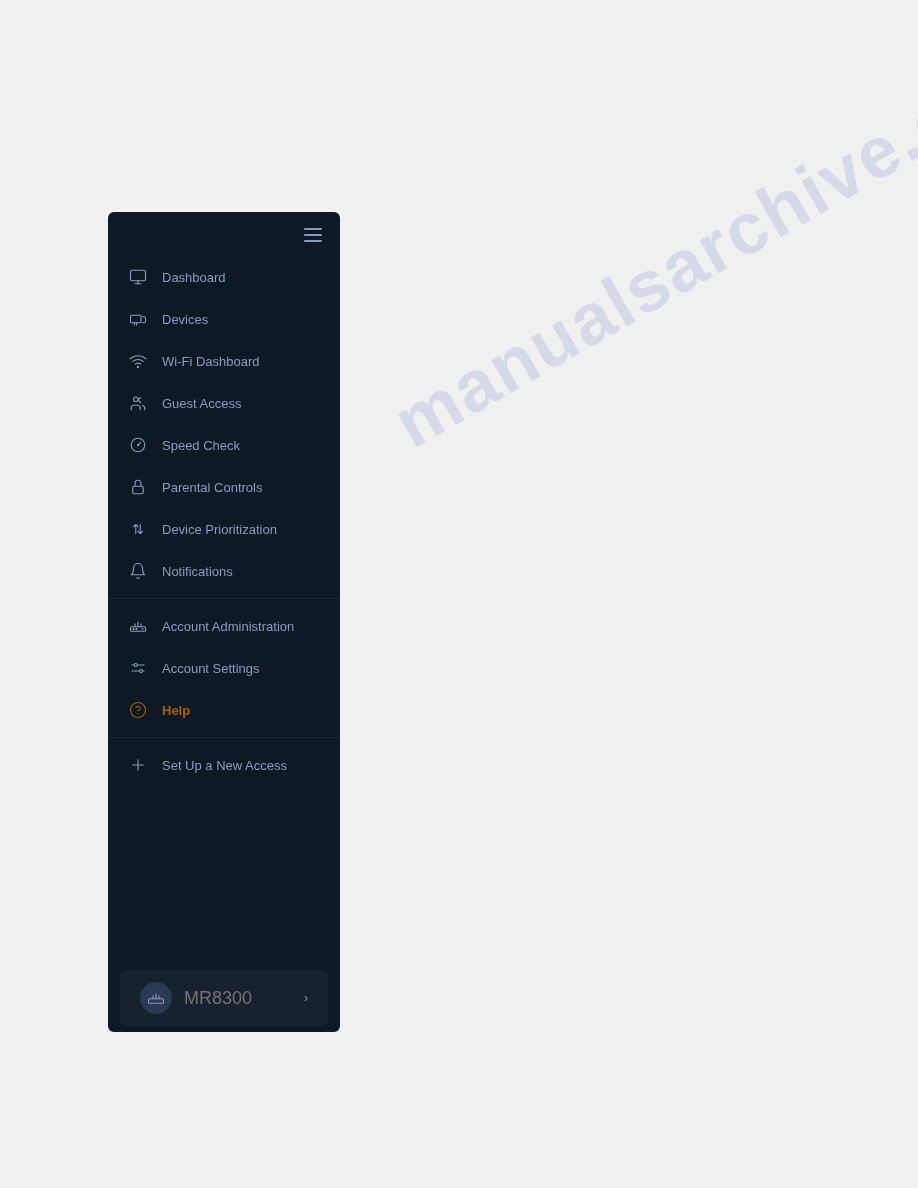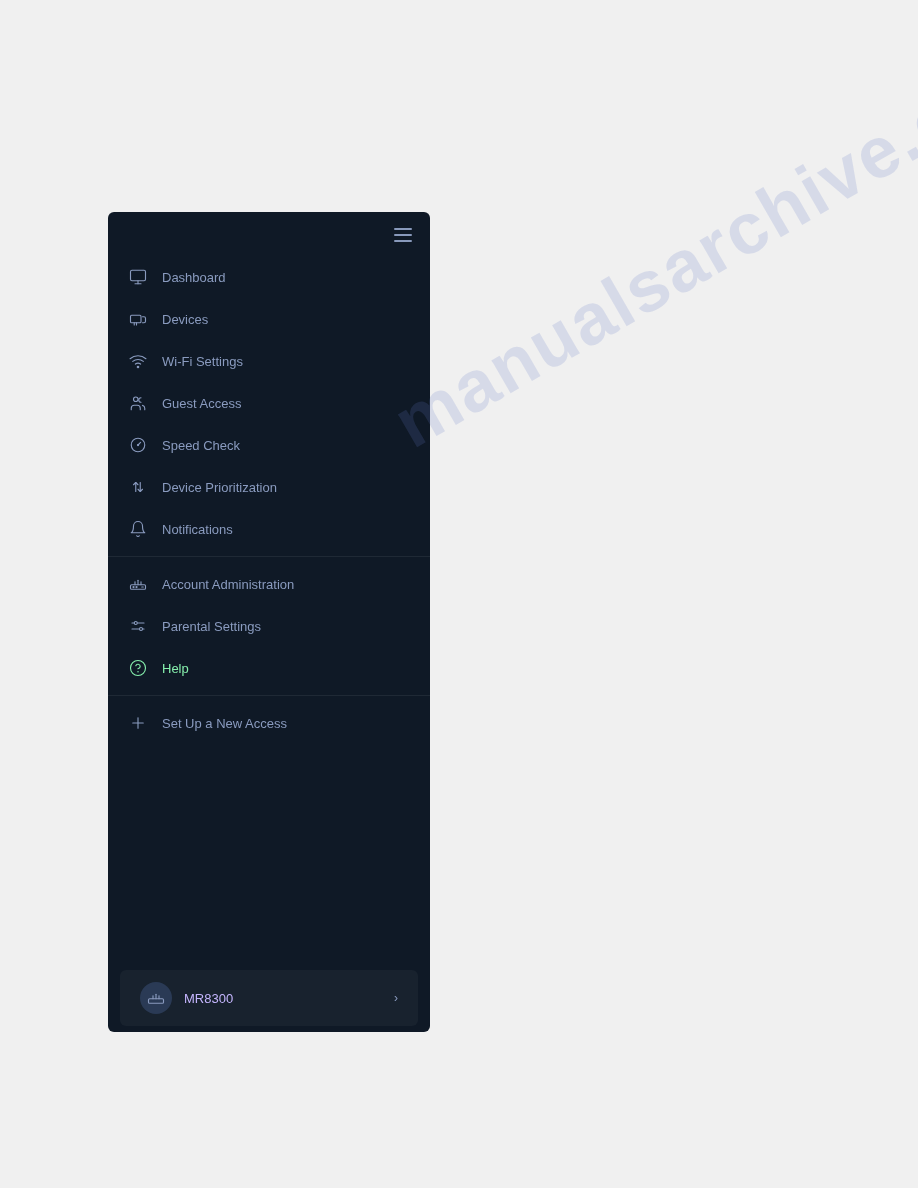--- a/index.html
+++ b/index.html
@@ -24,21 +24,21 @@
       white-space: nowrap;
       pointer-events: none;
       z-index: 10;
       letter-spacing: 2px;
     }
 
     .sidebar {
       position: absolute;
       top: 212px;
       left: 108px;
-      width: 322px;
+      width: 232px;
       height: 820px;
       background: #0f1926;
       border-radius: 6px;
       overflow: hidden;
       display: flex;
       flex-direction: column;
     }
 
     .sidebar-header {
       display: flex;
@@ -78,22 +78,22 @@
       align-items: center;
       padding: 11px 20px;
       cursor: pointer;
       color: #8a9bbf;
       font-size: 13px;
       gap: 14px;
       transition: background 0.15s;
     }
 
     .nav-item.active {
-      color: #86efac;
-      font-weight: 400;
+      color: #a16207;
+      font-weight: 700;
     }
 
     .nav-icon {
       width: 20px;
       height: 20px;
       flex-shrink: 0;
       display: flex;
       align-items: center;
       justify-content: center;
     }
@@ -135,22 +135,22 @@
       height: 32px;
       border-radius: 50%;
       background: #2a3a55;
       display: flex;
       align-items: center;
       justify-content: center;
       flex-shrink: 0;
     }
 
     .device-name {
-      color: #c4b5fd;
-      font-size: 13px;
+      color: #737373;
+      font-size: 18px;
       flex: 1;
     }
 
     .device-chevron {
       color: #8a9bbf;
       font-size: 12px;
     }
   </style>
 </head>
 <body>
@@ -193,21 +193,21 @@
 
     <li class="nav-item">
       <span class="nav-icon">
         <svg viewBox="0 0 24 24">
             <path d="M5 12.55a11 11 0 0 1 14.08 0"></path>
             <path d="M1.42 9a16 16 0 0 1 21.16 0"></path>
             <path d="M8.53 16.11a6 6 0 0 1 6.95 0"></path>
             <circle cx="12" cy="20" r="1" fill="currentColor"></circle>
           </svg>
       </span>
-      <span class="nav-label">Wi-Fi Settings</span>
+      <span class="nav-label">Wi-Fi Dashboard</span>
     </li>
 
     <li class="nav-item">
       <span class="nav-icon">
         <svg viewBox="0 0 24 24">
             <circle cx="9" cy="7" r="3"></circle>
             <path d="M3 21v-2a4 4 0 0 1 4-4h4a4 4 0 0 1 4 4v2"></path>
             <path d="M16 11a3 3 0 1 1 0-6"></path>
             <path d="M21 21v-2a4 4 0 0 0-3-3.87"></path>
           </svg>
@@ -219,20 +219,29 @@
       <span class="nav-icon">
         <svg viewBox="0 0 24 24">
             <circle cx="12" cy="12" r="9"></circle>
             <path d="M12 12 L15.5 8.5"></path>
             <circle cx="12" cy="12" r="1.5" fill="currentColor" stroke="none"></circle>
           </svg>
       </span>
       <span class="nav-label">Speed Check</span>
     </li>
 
+    <li class="nav-item">
+      <span class="nav-icon">
+        <svg viewBox="0 0 24 24">
+            <rect x="5" y="11" width="14" height="10" rx="2"></rect>
+            <path d="M8 11V7a4 4 0 0 1 8 0v4"></path>
+          </svg>
+      </span>
+      <span class="nav-label">Parental Controls</span>
+    </li>
 
     <li class="nav-item">
       <span class="nav-icon">
         <svg viewBox="0 0 24 24">
             <line x1="9" y1="18" x2="9" y2="6"></line>
             <polyline points="6 9 9 6 12 9"></polyline>
             <line x1="15" y1="6" x2="15" y2="18"></line>
             <polyline points="12 15 15 18 18 15"></polyline>
           </svg>
       </span>
@@ -270,21 +279,21 @@
 
     <li class="nav-item">
       <span class="nav-icon">
         <svg viewBox="0 0 24 24">
             <line x1="4" y1="8" x2="20" y2="8"></line>
             <line x1="4" y1="16" x2="20" y2="16"></line>
             <circle cx="9" cy="8" r="2" fill="#0f1926"></circle>
             <circle cx="16" cy="16" r="2" fill="#0f1926"></circle>
           </svg>
       </span>
-      <span class="nav-label">Parental Settings</span>
+      <span class="nav-label">Account Settings</span>
     </li>
 
 
 
     <li class="nav-item active">
       <span class="nav-icon">
         <svg viewBox="0 0 24 24">
             <circle cx="12" cy="12" r="10"></circle>
             <path d="M9.09 9a3 3 0 0 1 5.83 1c0 2-3 3-3 3"></path>
             <line x1="12" y1="17" x2="12.01" y2="17" stroke-width="2"></line>

